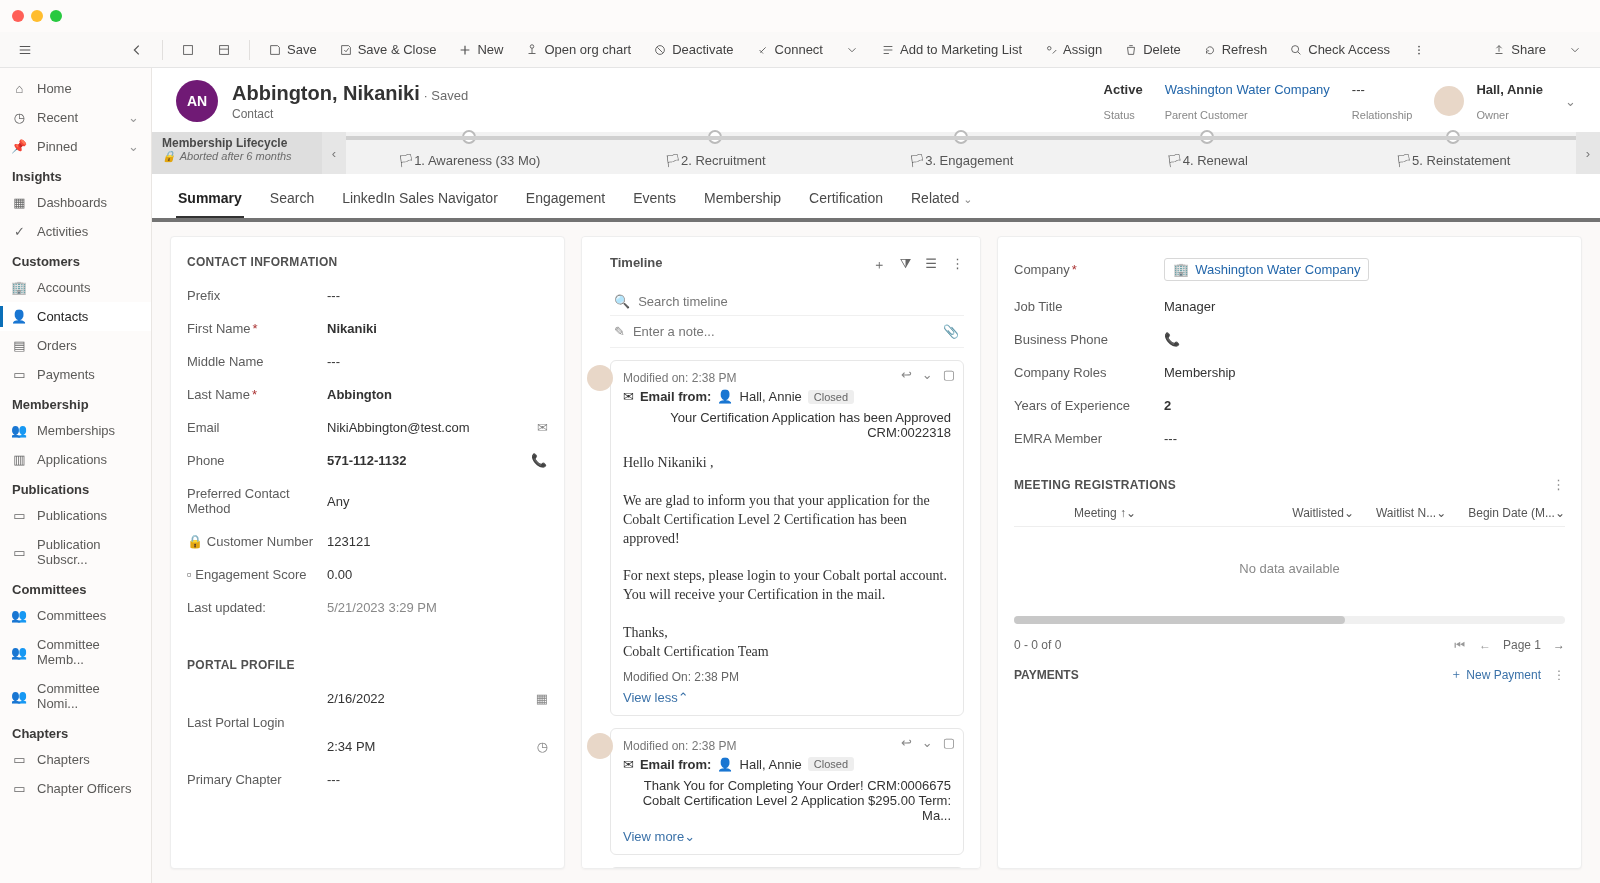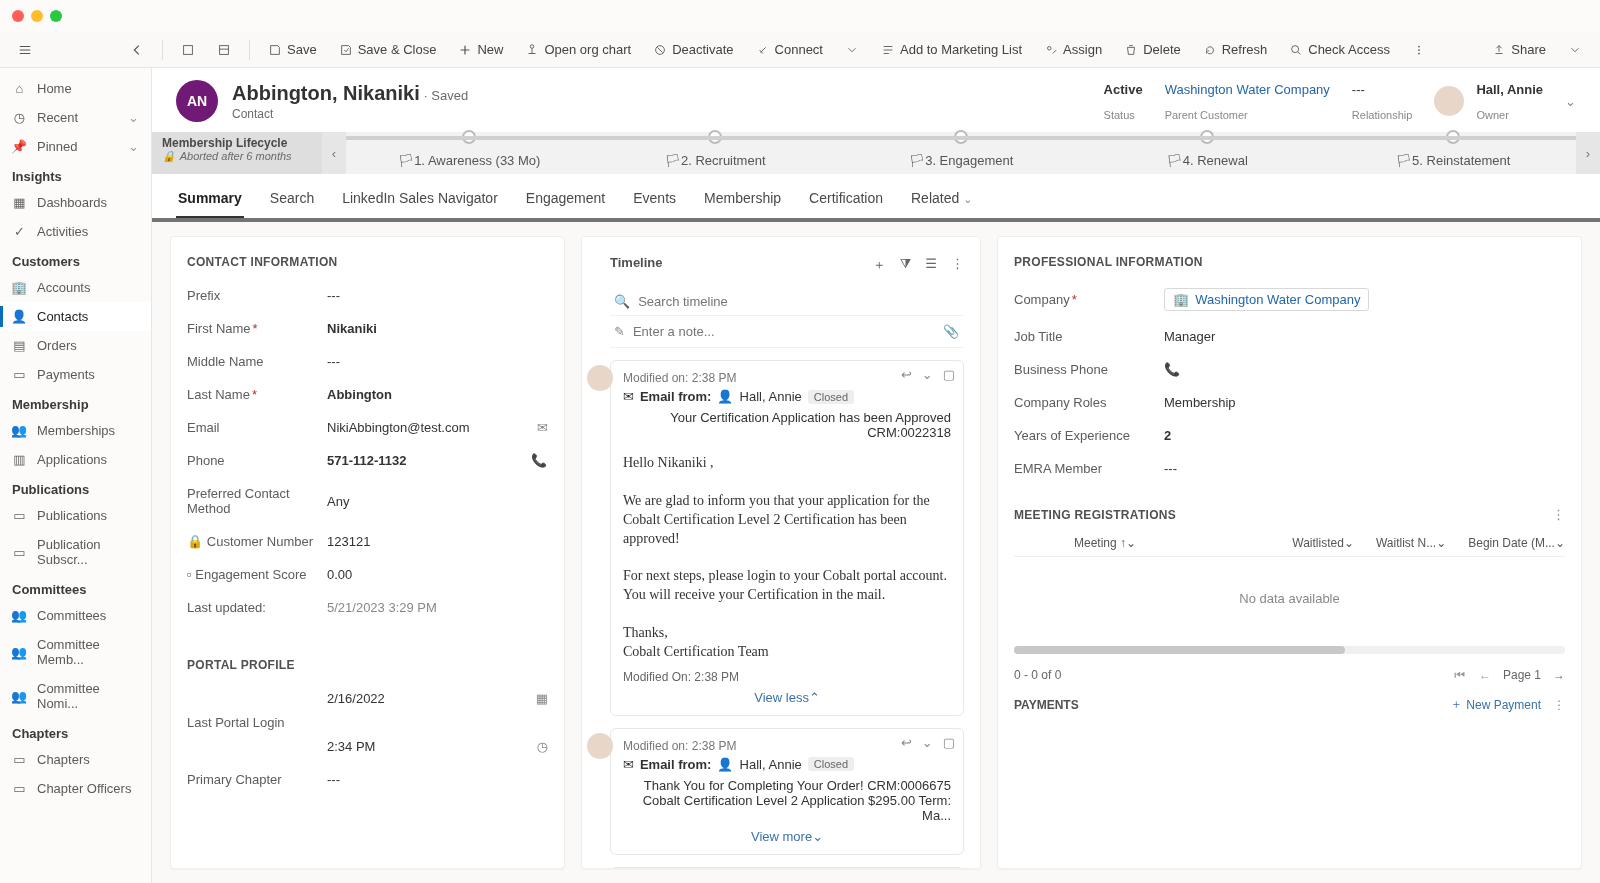--- a/index.html
+++ b/index.html
@@ -72,21 +72,21 @@
 .tl-note input{border:none;outline:none;font-size:13px;flex:1;}
 .tl-card{border:1px solid #e7e7e7;border-radius:6px;padding:10px 12px; margin-top:12px; position:relative;}
 .tl-card .tl-av{position:absolute;left:-24px;top:4px;width:26px;height:26px;border-radius:50%;background:#e8d7c8;}
 .tl-meta{color:#777;font-size:12px;}
 .tl-from{display:flex;align-items:center;gap:6px;font-size:13px;margin-top:4px;}
 .badge{background:#eee;border-radius:3px;padding:1px 6px;font-size:11px;color:#666;}
 .tl-from .fr{font-weight:600;}
 .tl-subj{font-size:13px;color:#333;margin-top:6px;text-align:right;}
 .tl-bodytxt{font-size:14px;font-family:Liberation Serif, serif;color:#333;margin-top:14px;line-height:1.35;}
 .tl-modon{font-size:12px;color:#666;margin-top:8px;}
-.tl-viewless{color:#3a71a8;font-size:13px;margin-top:6px;display:flex;justify-content:center;align-items:center;}
+.tl-viewless{color:#3a71a8;font-size:13px;margin-top:6px;display:flex;justify-content:flex-start;align-items:center;}
 .tl-card .cardicons{position:absolute;right:8px;top:6px;display:flex;gap:10px;color:#888;}
 
 .prof .field .flabel{width:150px;}
 .company-pill{display:inline-flex;align-items:center;gap:6px;border:1px solid #d8d8d8;border-radius:3px;padding:3px 8px;color:#2266aa;font-size:13px;}
 .mrhdr{display:flex;justify-content:space-between;align-items:center;padding:8px 0;}
 .mrcols{display:flex;gap:22px;padding:6px 0;color:#555;font-size:12px;border-bottom:1px solid #eee;}
 .mrempty{text-align:center;color:#888;padding:34px 0;font-size:13px;}
 .mrfoot{display:flex;justify-content:space-between;align-items:center;color:#666;font-size:12px;padding-top:8px;}
 .mrfoot .pgicons{display:flex;gap:14px;color:#999;}
 .scrollbar{height:8px;background:#f0f0f0;border-radius:4px;position:relative;margin:6px 0;}
@@ -517,21 +517,20 @@
               <span>↩</span>
               <span>⌄</span>
               <span>▢</span>
             </div>
           <div class="tl-meta">Modified on: 2:38 PM</div>
 
         </div>
       </div>
 
       <div class="col col3 prof">
-        <div class="sec-title">PROFESSIONAL INFORMATION</div>
         <div class="field">
             <div class="flabel"><span>Company</span><span class="req">*</span></div>
             <div class="fval"><span class="company-pill">
                 <span>🏢</span>
                 <span>Washington Water Company</span>
               </span></div>
           </div>
         <div class="field">
             <div class="flabel">Job Title</div>
             <div class="fval">Manager</div>

